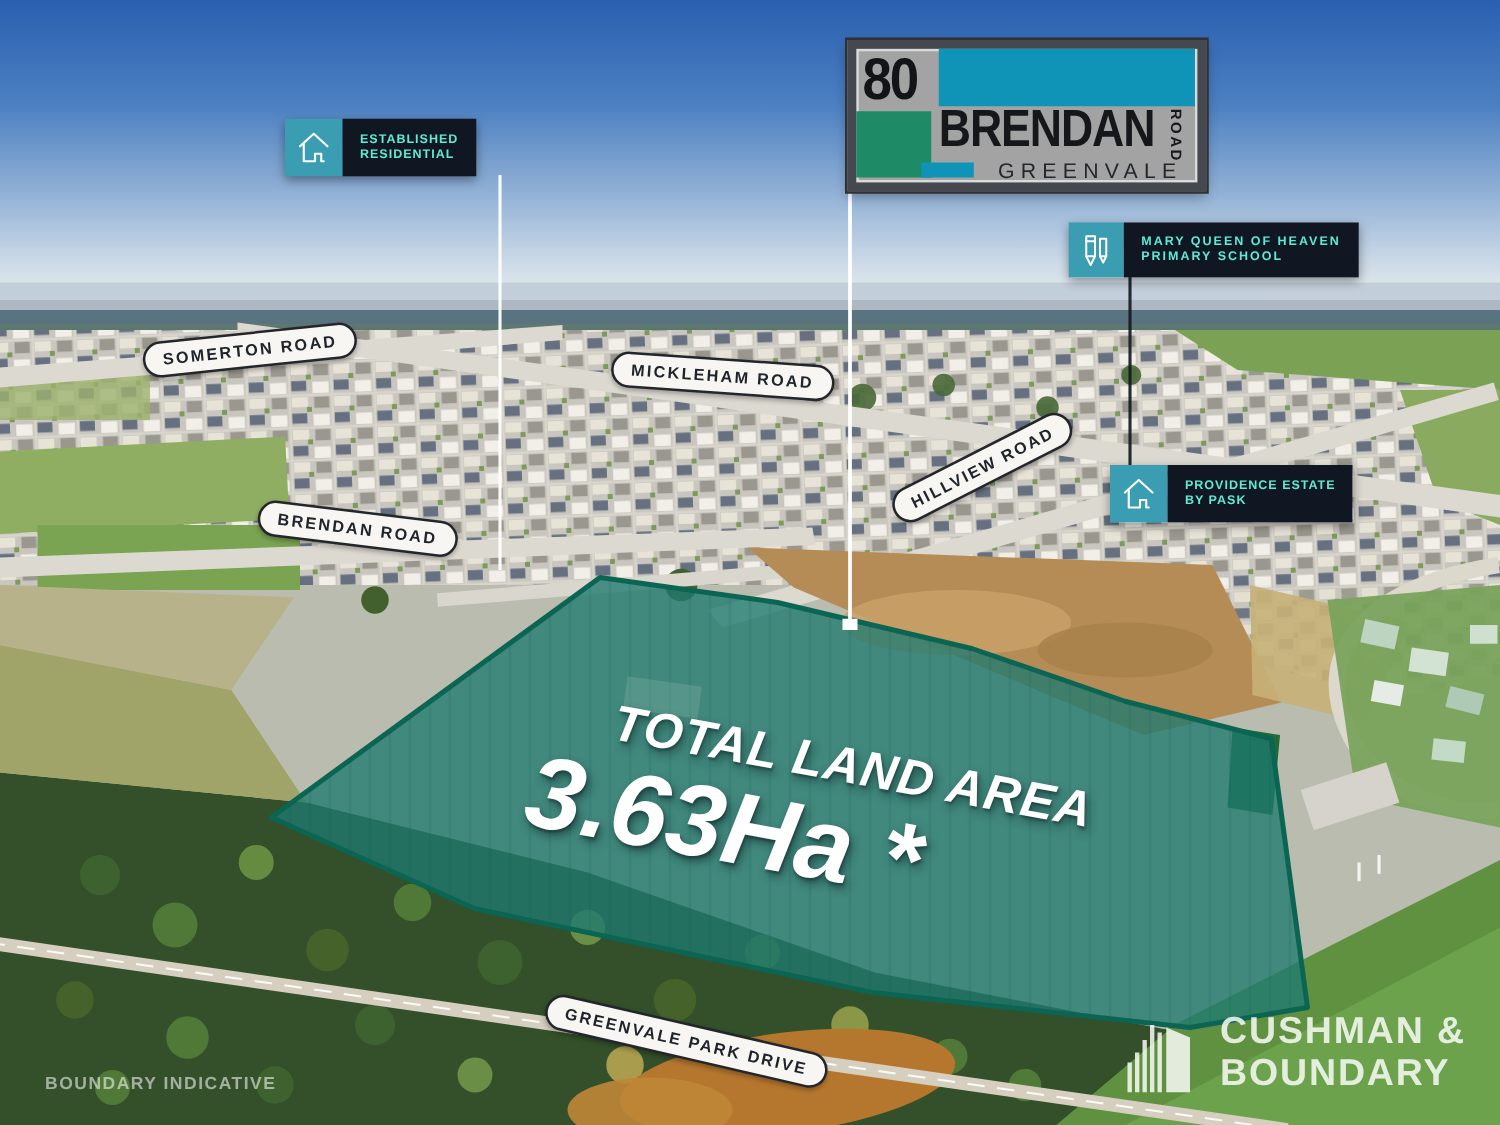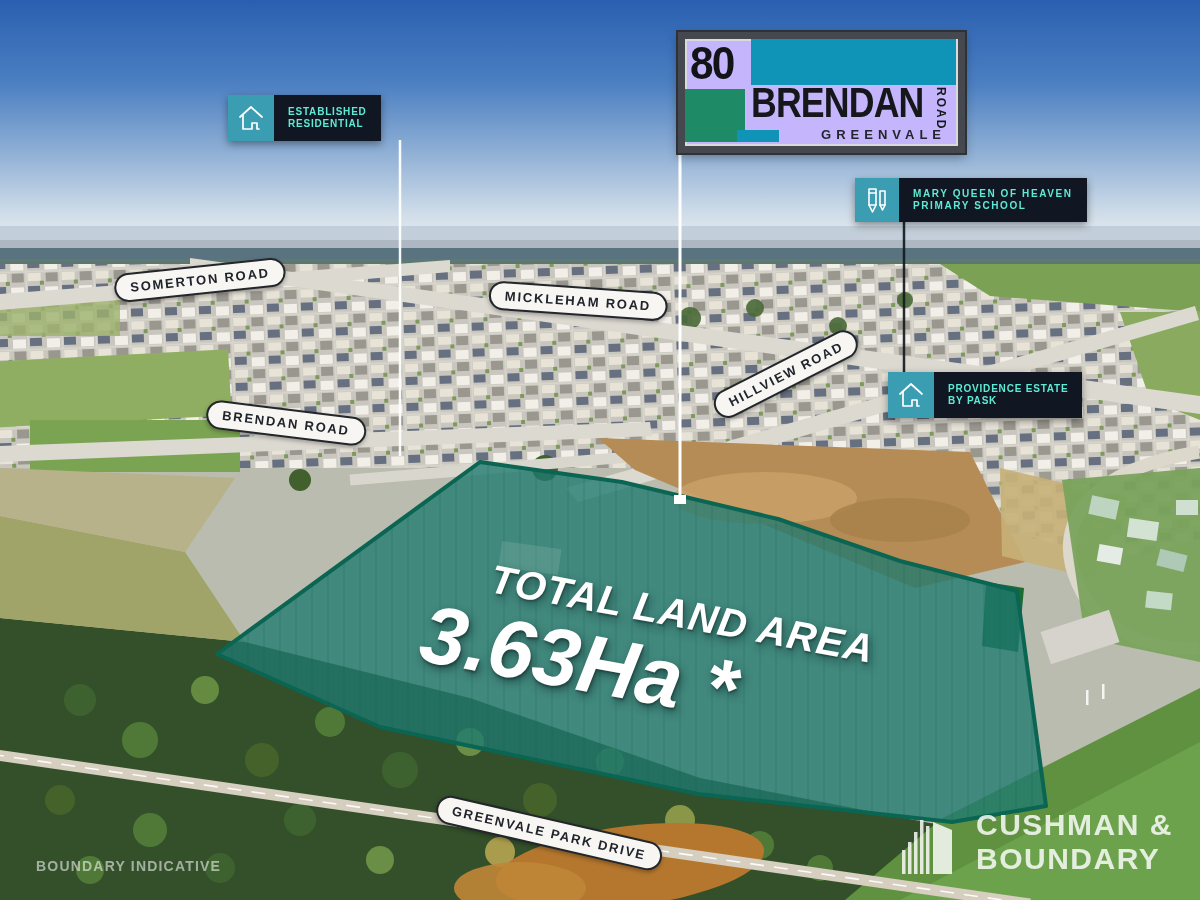--- a/index.html
+++ b/index.html
@@ -2,33 +2,33 @@
 <html><head>
 <meta charset="utf-8">
 <style>
   html,body{margin:0;padding:0;background:#111;}
   .stage{position:relative;width:1200px;height:900px;overflow:hidden;
          font-family:"Liberation Sans", sans-serif;}
   .stage svg.terrain{position:absolute;left:0;top:0;}
 
   
   .sign{position:absolute;left:678px;top:32px;width:273px;height:107px;
-        background:#c4b5fd;border:7px solid #45494f;
+        background:#a3a3a3;border:7px solid #45494f;
         box-shadow:0 0 0 2px #2e3136,inset 0 0 0 2px #d9dadc,0 4px 10px rgba(0,0,0,.35);}
   .sign *{position:absolute;}
   .sign-num{left:5px;top:-4px;font-size:47px;font-weight:800;color:#121417;
             transform:scaleX(.9);transform-origin:left top;letter-spacing:-2px;}
   .sign-teal-band{left:66px;top:0;width:205px;height:46px;background:#0f93b6;}
   .sign-green-block{left:0;top:50px;width:60px;height:53px;background:#1e8a66;}
   .sign-street{left:66px;top:40px;font-size:42px;font-weight:800;color:#15171a;
                transform:scaleX(.85);transform-origin:left top;letter-spacing:-1px;}
   .sign-road-vert{left:263px;top:48px;font-size:12px;font-weight:700;color:#15171a;
                   letter-spacing:2px;transform:rotate(90deg);transform-origin:left top;}
   .sign-teal-small{left:52px;top:91px;width:42px;height:12px;background:#0f93b6;}
-  .sign-suburb{right:12px;top:88px;font-size:13px;font-weight:700;color:#23262c;
+  .sign-suburb{right:12px;top:88px;font-size:17px;font-weight:400;color:#23262c;
                letter-spacing:5px;}
 
   
   .callout{position:absolute;display:flex;height:46px;
            box-shadow:0 3px 8px rgba(0,0,0,.4);}
   .callout .icon-box{width:46px;flex:0 0 46px;background:#3b9db2;display:flex;
                      align-items:center;justify-content:center;}
   .callout .text-box{background:#111722;color:#5eead4;font-weight:800;font-size:10px;
                      line-height:1.18;display:flex;flex-direction:column;
                      justify-content:center;padding:0 14px;letter-spacing:.8px;

